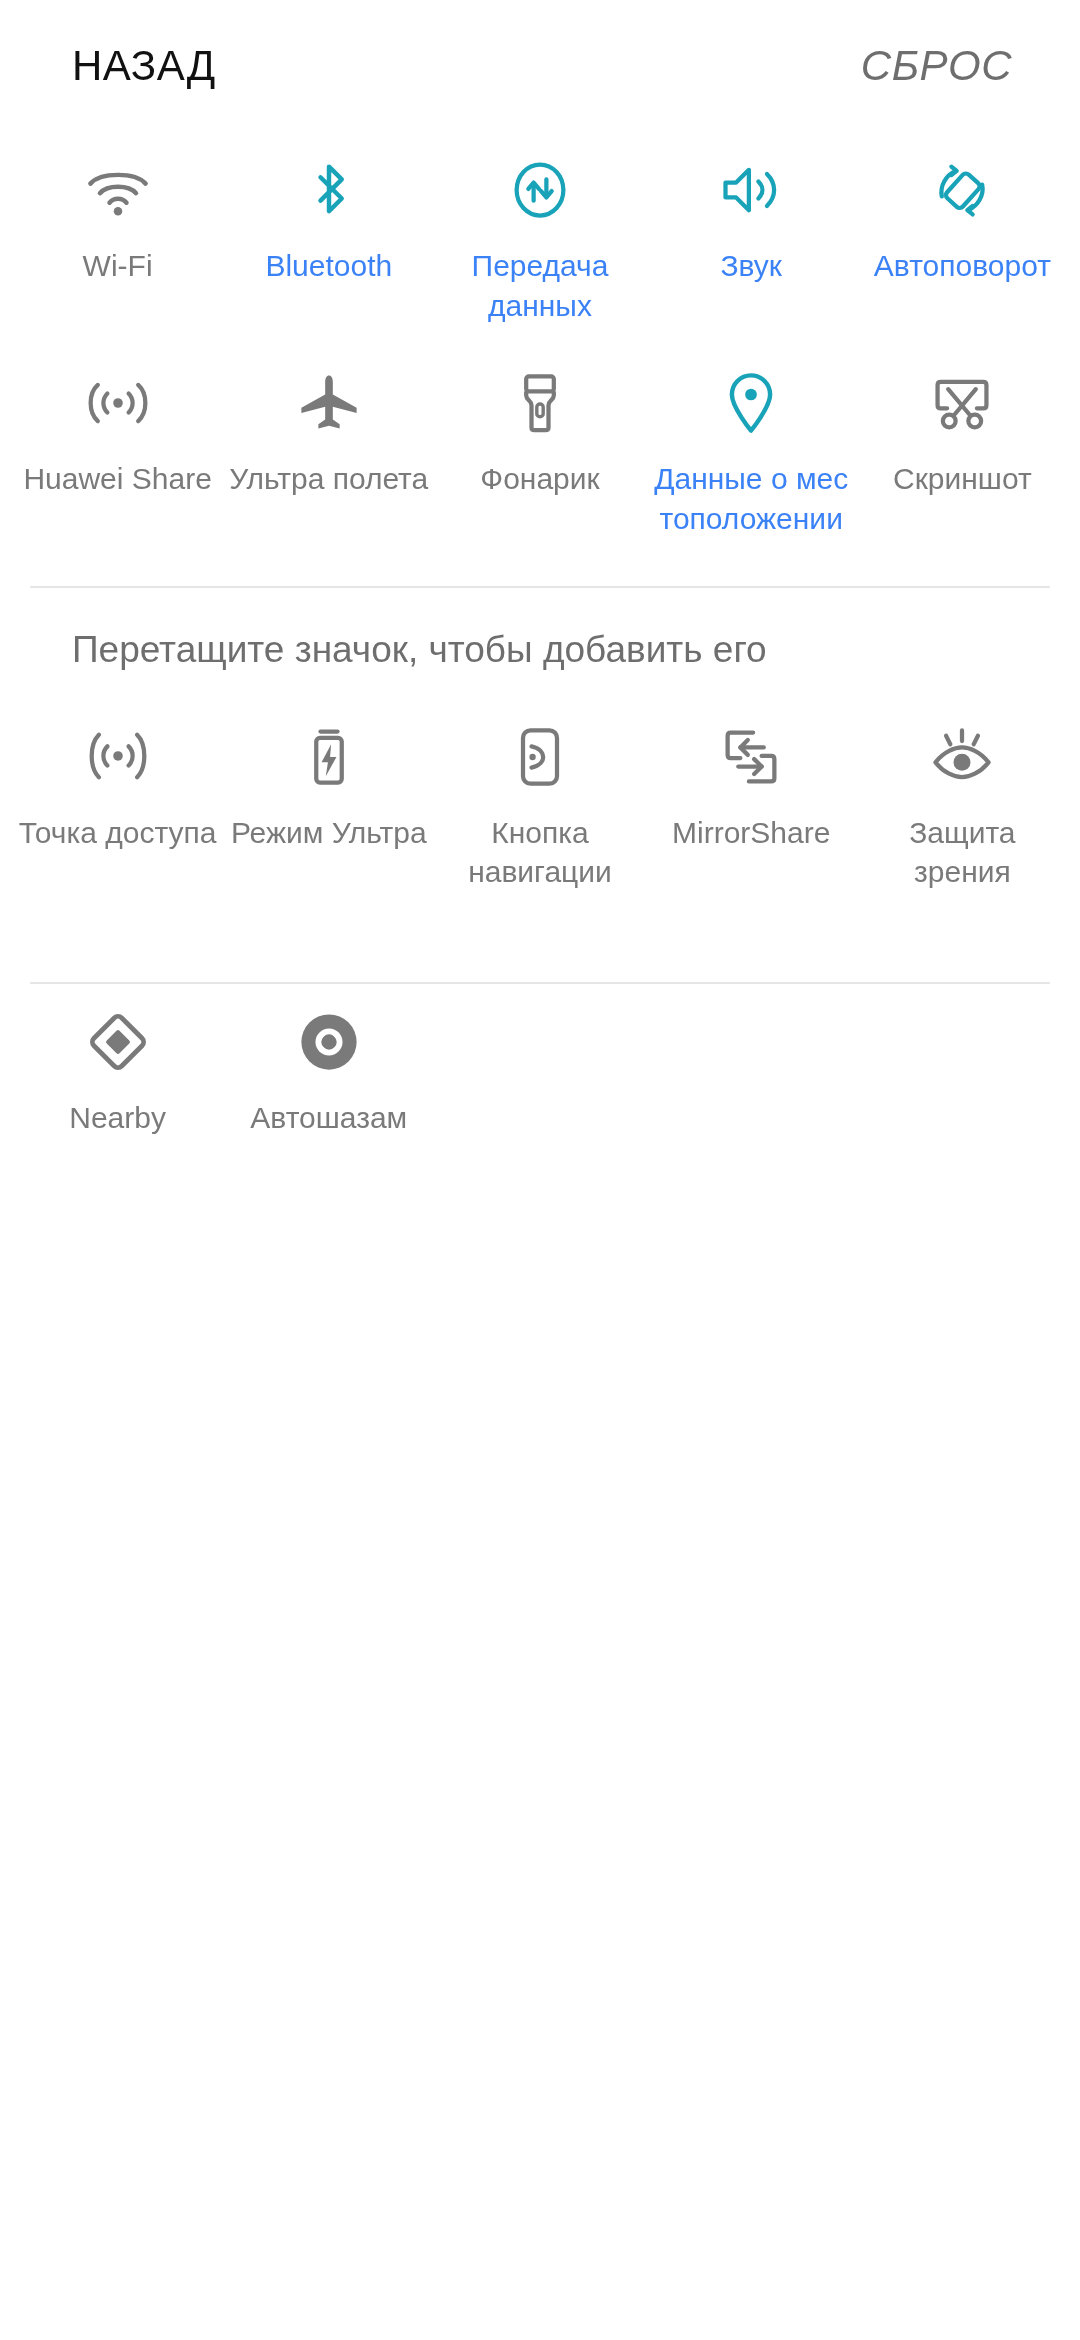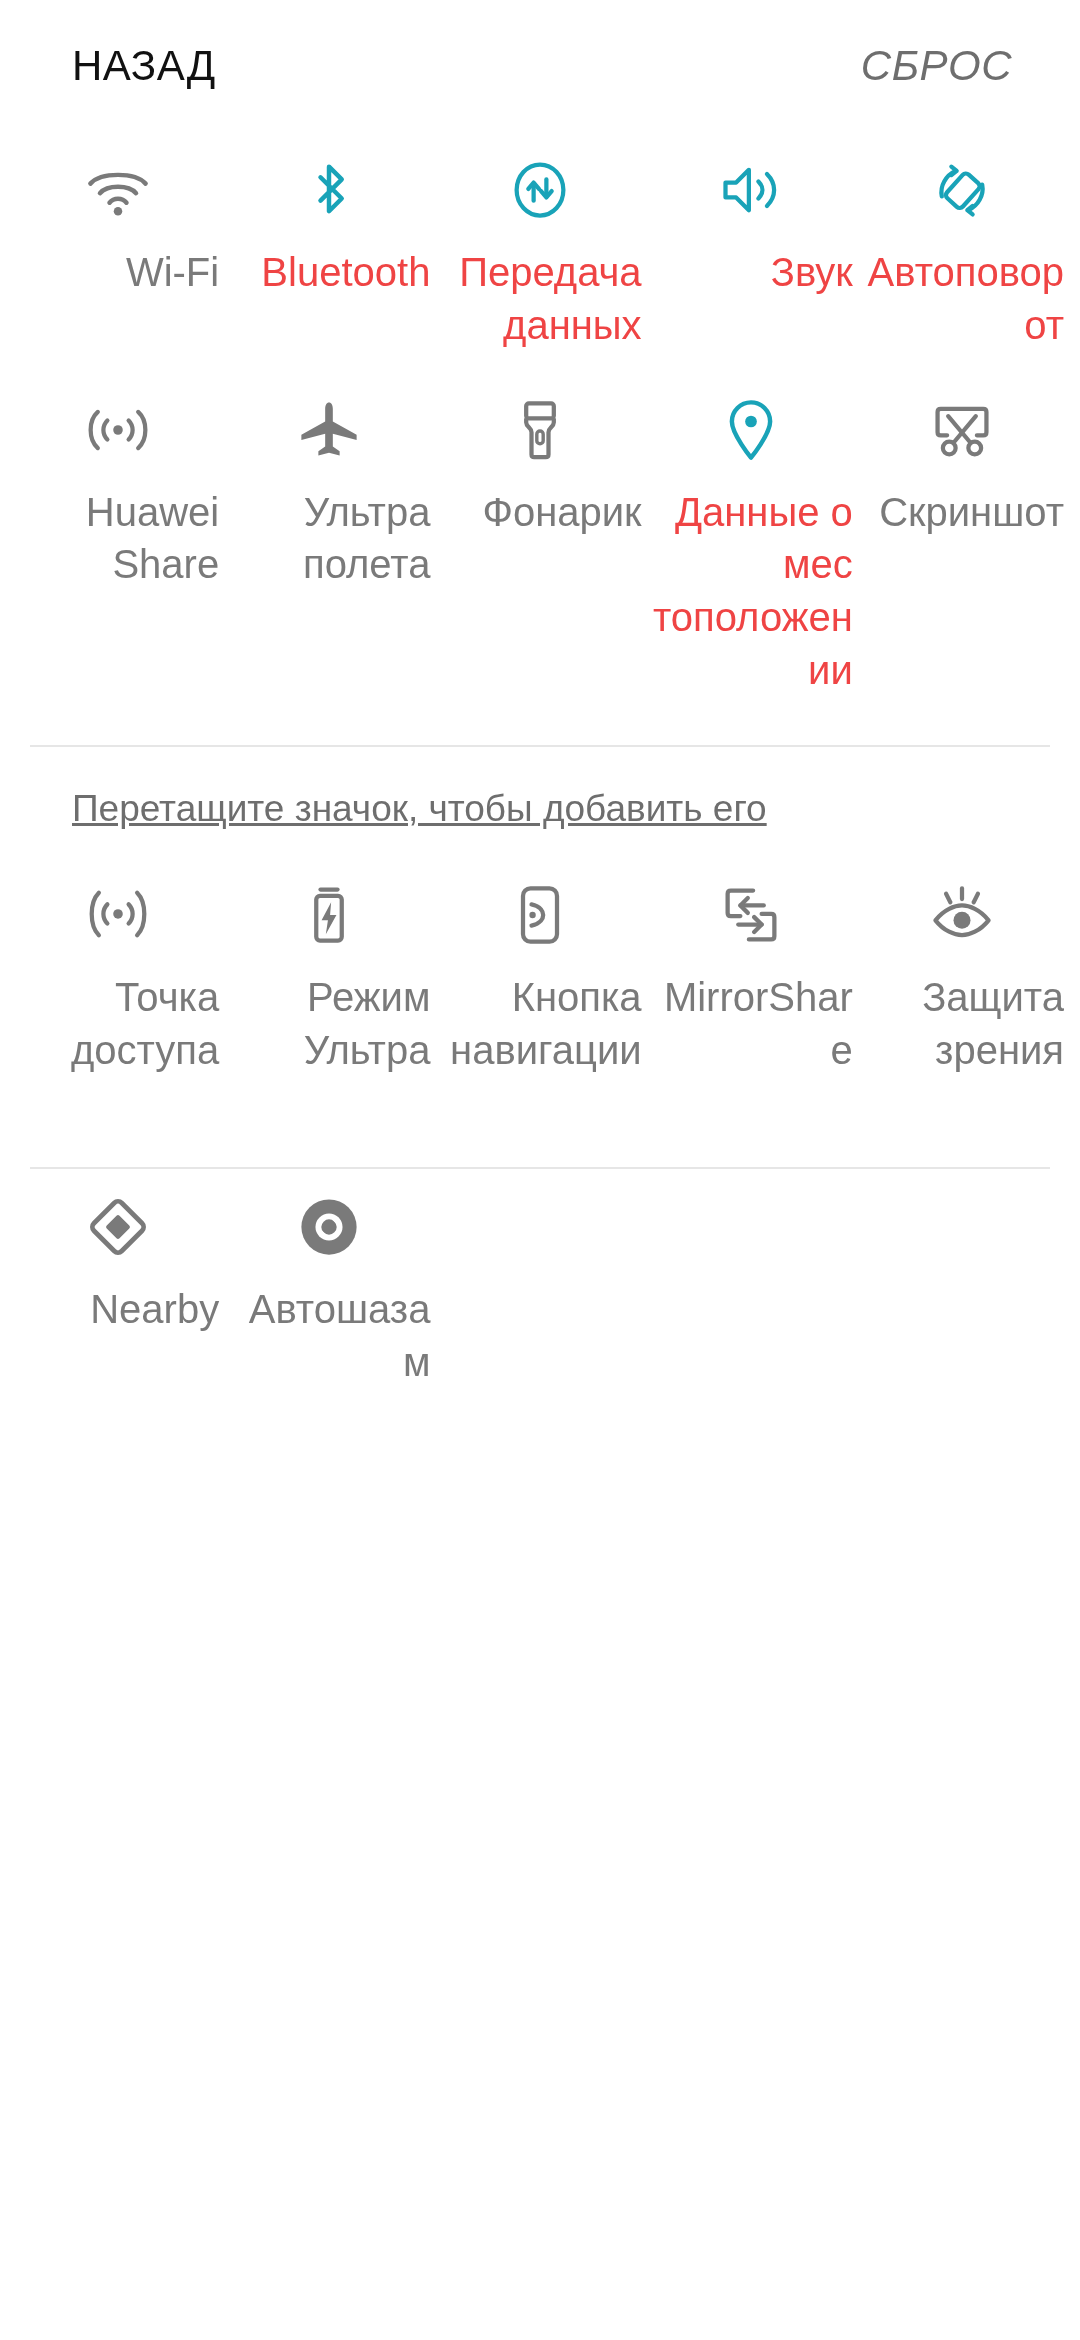--- a/index.html
+++ b/index.html
@@ -59,21 +59,20 @@
   .divider {
     height: 2px;
     background: #e6e6e6;
     margin: 0 30px;
   }
   .section-title {
     font-size: 37px;
     color: #6e6e6e;
     padding: 40px 0 26px 72px;
     line-height: 1.2;
-    text-decoration: underline;
   }
 
   .grid {
     display: grid;
     grid-template-columns: repeat(5, 1fr);
     column-gap: 0;
     row-gap: 0;
     padding: 0 12px;
     box-sizing: border-box;
     align-items: start;
@@ -95,30 +94,30 @@
     justify-content: center;
     margin-bottom: 20px;
   }
   .tile-icon svg {
     display: block;
     width: 68px;
     height: 68px;
   }
 
   .tile-label {
-    font-size: 40px;
+    font-size: 30px;
     line-height: 1.32;
-    text-align: right;
+    text-align: center;
     width: 100%;
     word-break: break-word;
     hyphens: none;
   }
 
   .state-off .tile-label { color: #7a7a7a; }
-  .state-on  .tile-label { color: #ef4444; }
+  .state-on  .tile-label { color: #3b82f6; }
 
   .state-off svg { stroke: #7a7a7a; fill: none; }
   .state-on  svg { stroke: #19a3b8; fill: none; }
 
   .state-off svg .fillpart { fill: #7a7a7a; stroke: none; }
   .state-on  svg .fillpart { fill: #19a3b8; stroke: none; }
   .section-two-rows { padding-bottom: 28px; }
   .section-three { padding-bottom: 10px; }
 
   .spacer { flex: 1 1 auto; }

